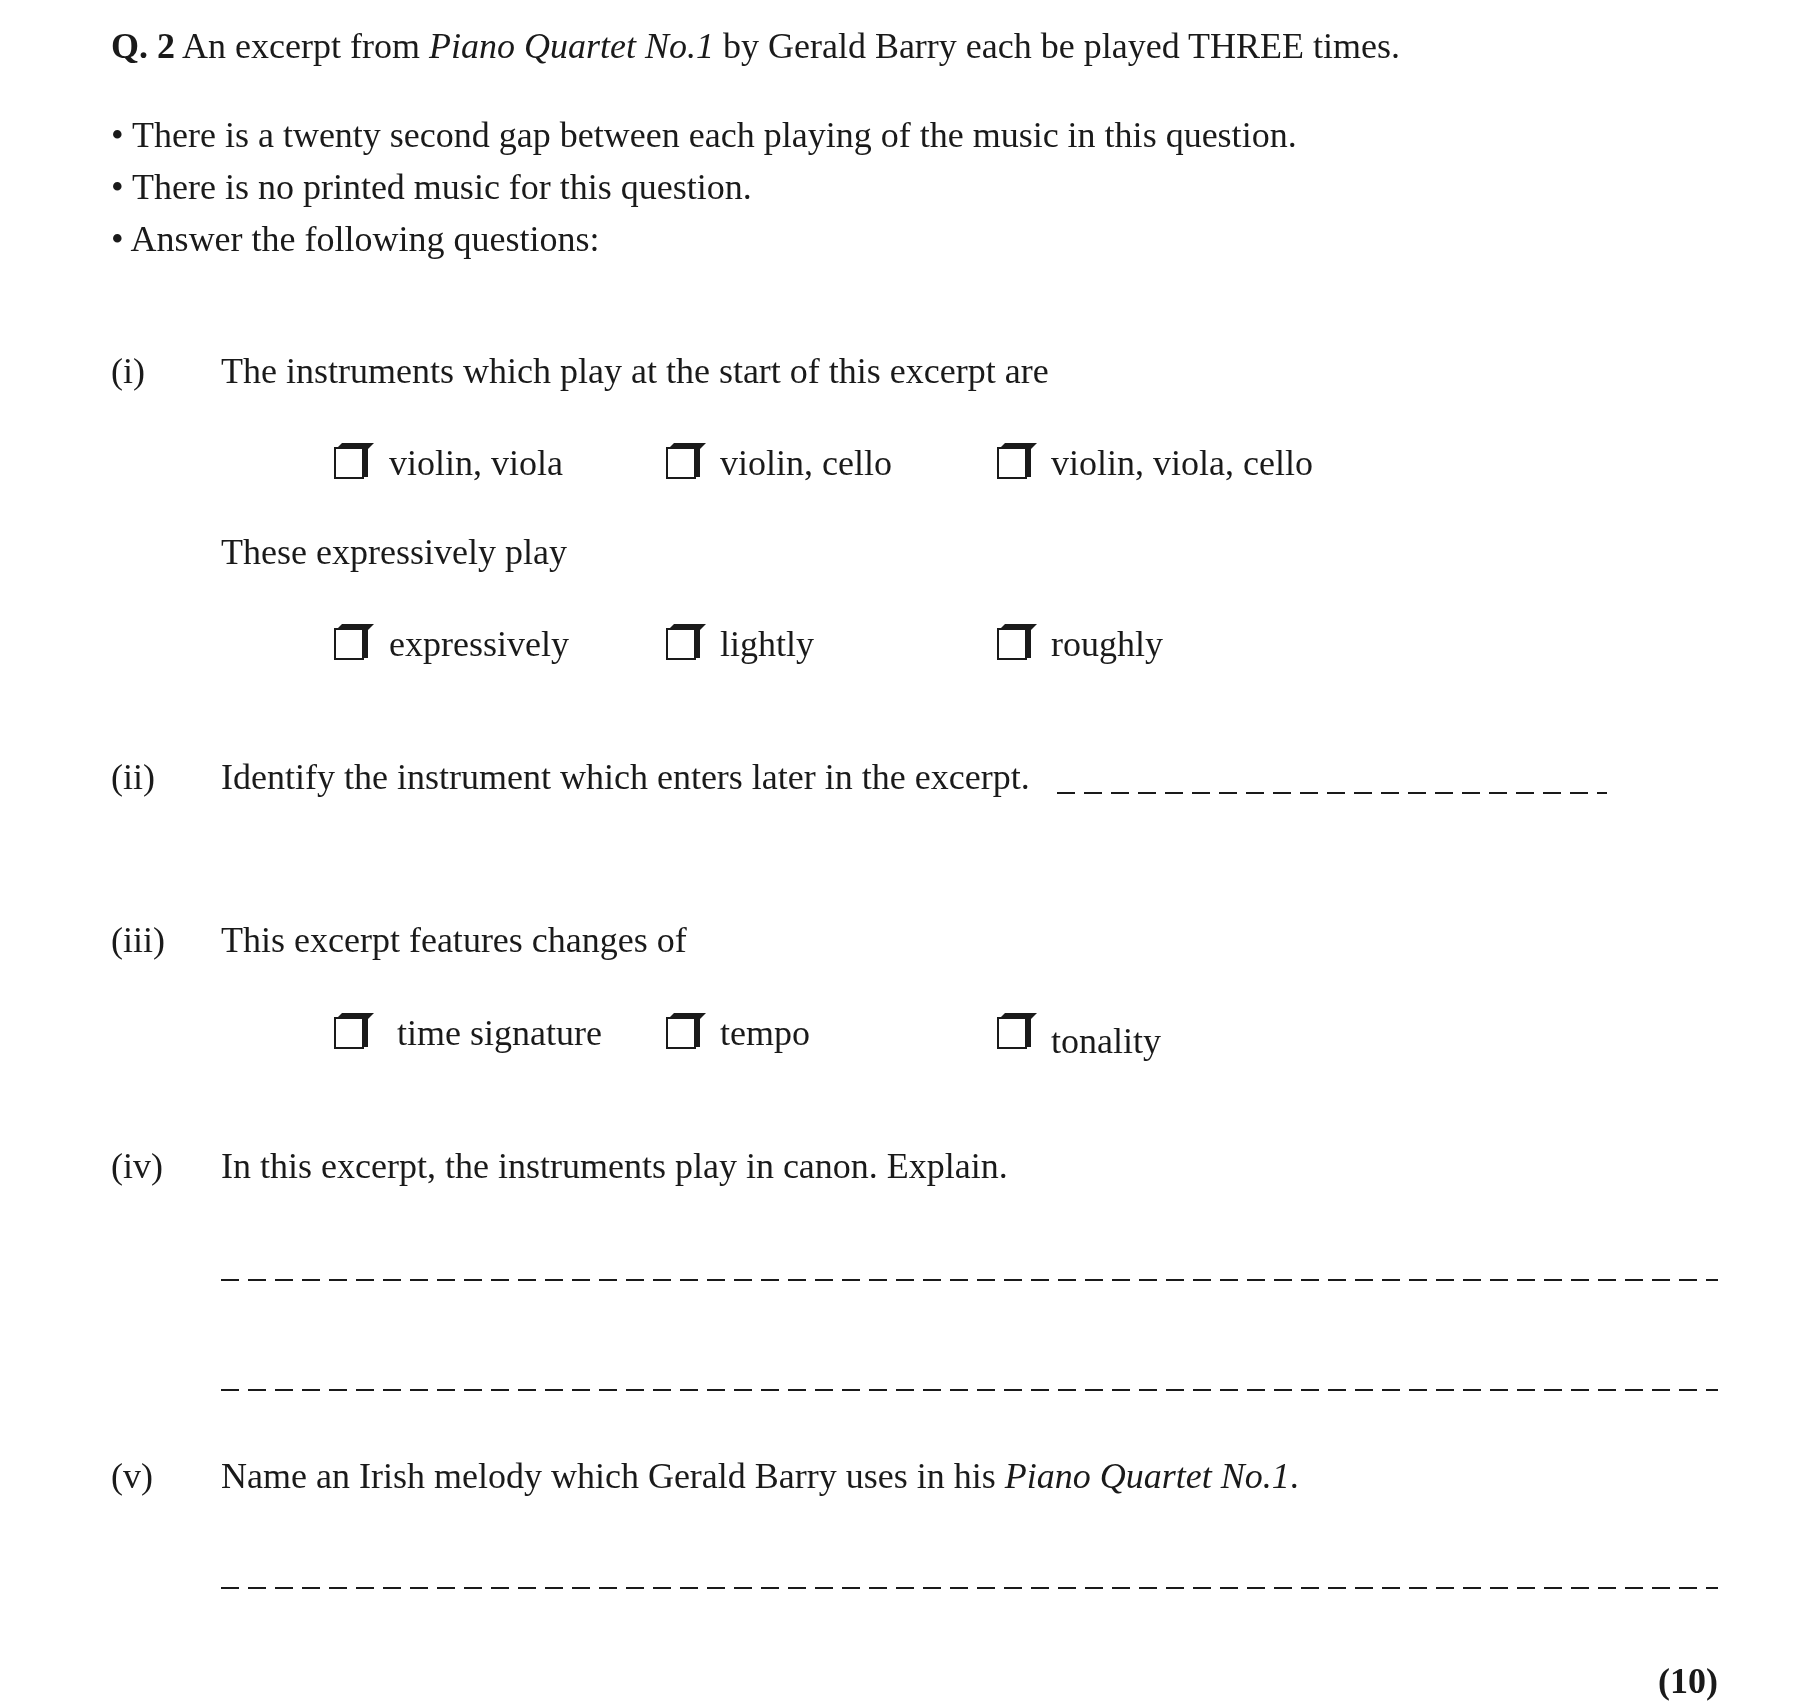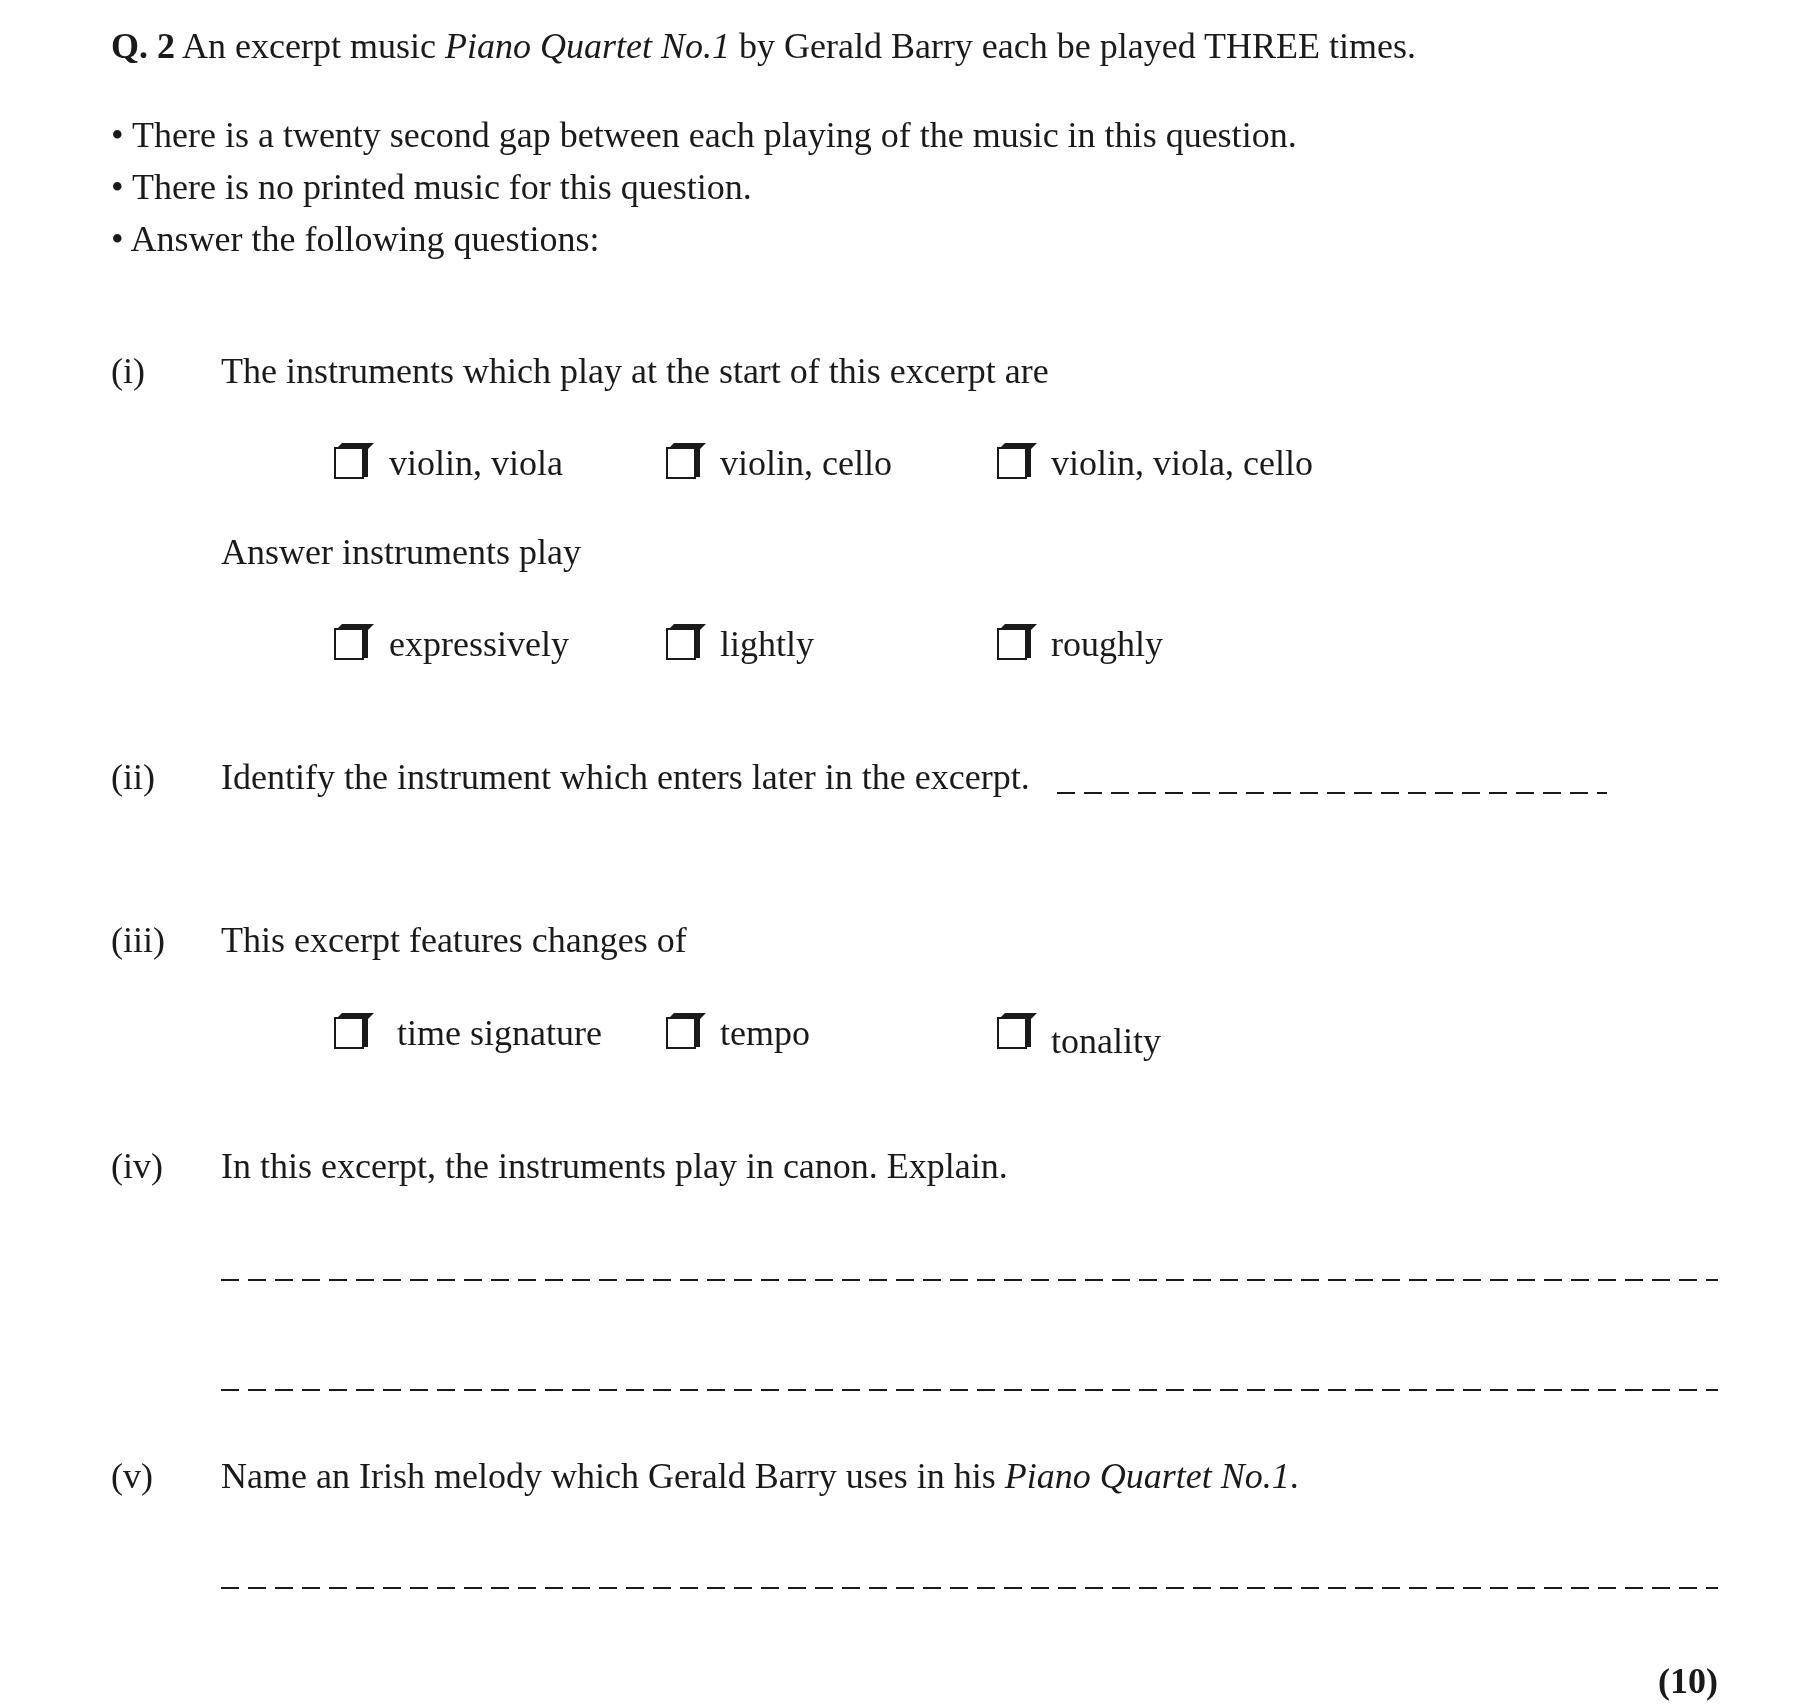--- a/index.html
+++ b/index.html
@@ -15,21 +15,21 @@
   .cb .top { position:absolute; left:2px; top:0; width:32px; height:6px; background:#1a1a1a; transform:skewX(-45deg); transform-origin:bottom left; }
   .cb .side { position:absolute; right:0; top:2px; width:6px; height:32px; background:#1a1a1a; }
   .opt { position:absolute; }
   .dash { position:absolute; height:2px;
           background-image:repeating-linear-gradient(to right,#1a1a1a 0 18px,transparent 18px 27px); }
 </style>
 </head>
 <body>
 
 <div class="abs" style="left:111px;top:28px;">
-  <span class="b">Q. 2</span><span> An excerpt music </span><i>Piano Quartet No.1</i><span> by Gerald Barry each be played THREE times.</span>
+  <span class="b">Q. 2</span><span> An excerpt from </span><i>Piano Quartet No.1</i><span> by Gerald Barry each be played THREE times.</span>
 </div>
 
 <div class="abs" style="left:111px;top:117px;">• There is a twenty second gap between each playing of the music in this question.</div>
 <div class="abs" style="left:111px;top:169px;">• There is no printed music for this question.</div>
 <div class="abs" style="left:111px;top:221px;">• Answer the following questions:</div>
 
 <div class="abs num" style="top:353px;">(i)</div>
 <div class="abs q" style="top:353px;">The instruments which play at the start of this excerpt are</div>
 
 <div class="cb" style="left:334px;top:443px;">
@@ -44,21 +44,21 @@
     <div class="front"></div>
   </div>
 <div class="abs opt" style="left:720px;top:445px;">violin, cello</div>
 <div class="cb" style="left:997px;top:443px;">
     <div class="top"></div>
     <div class="side"></div>
     <div class="front"></div>
   </div>
 <div class="abs opt" style="left:1051px;top:445px;">violin, viola, cello</div>
 
-<div class="abs q" style="top:534px;">Answer instruments play</div>
+<div class="abs q" style="top:534px;">These expressively play</div>
 
 <div class="cb" style="left:334px;top:624px;">
     <div class="top"></div>
     <div class="side"></div>
     <div class="front"></div>
   </div>
 <div class="abs opt" style="left:389px;top:626px;">expressively</div>
 <div class="cb" style="left:666px;top:624px;">
     <div class="top"></div>
     <div class="side"></div>

